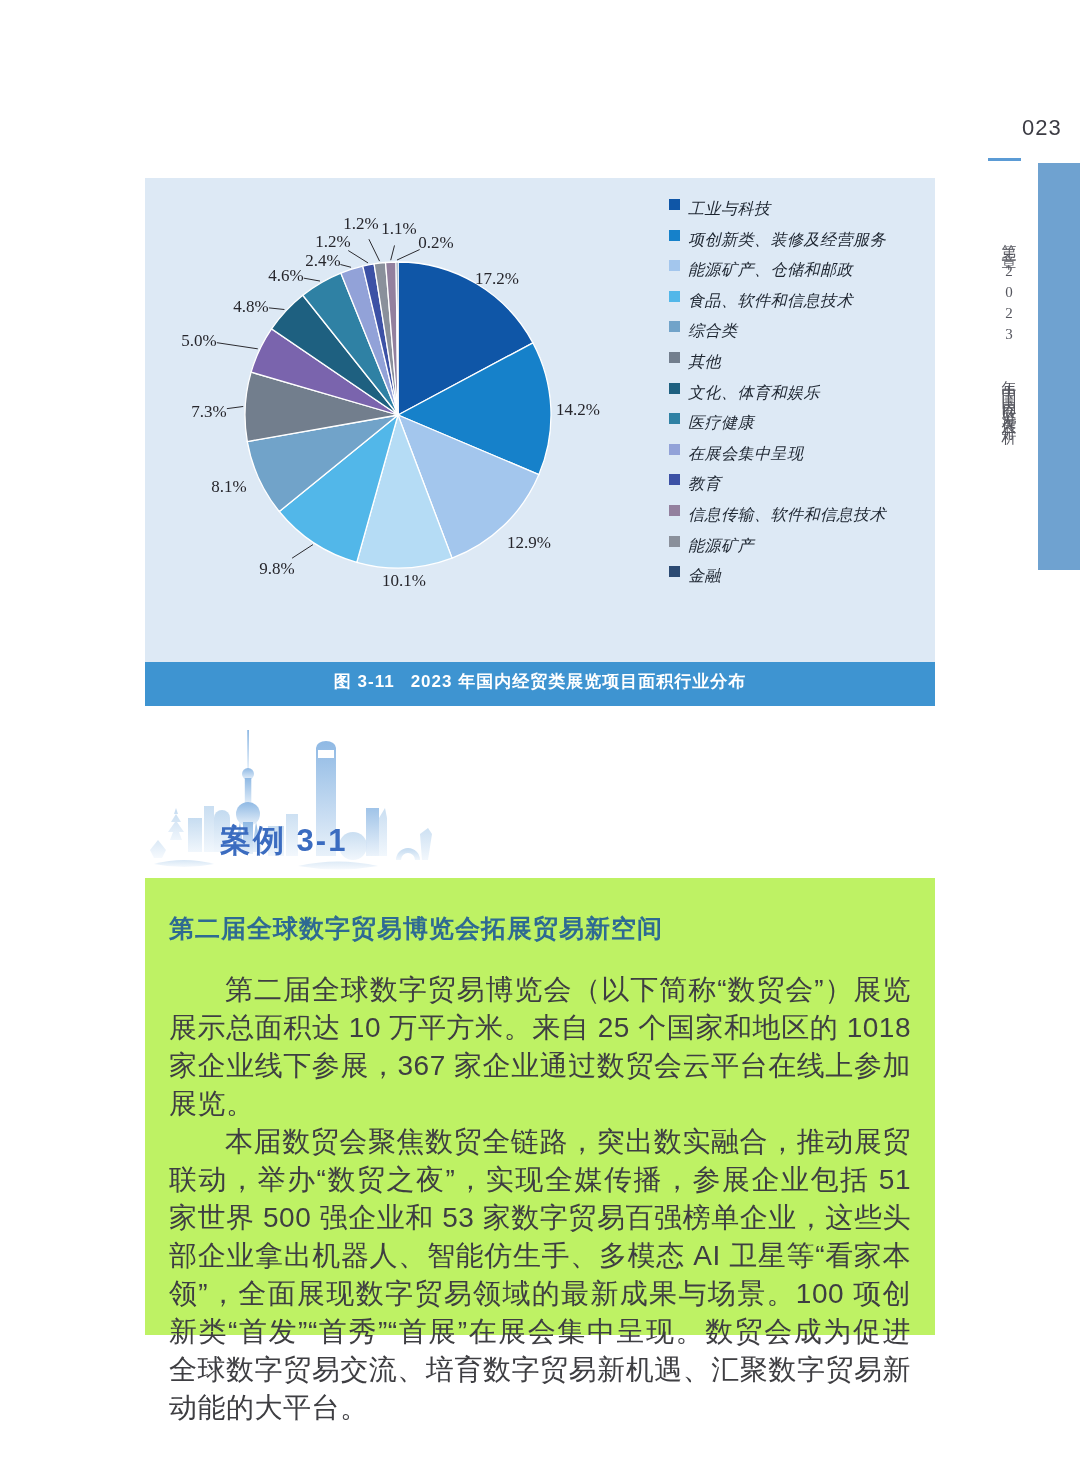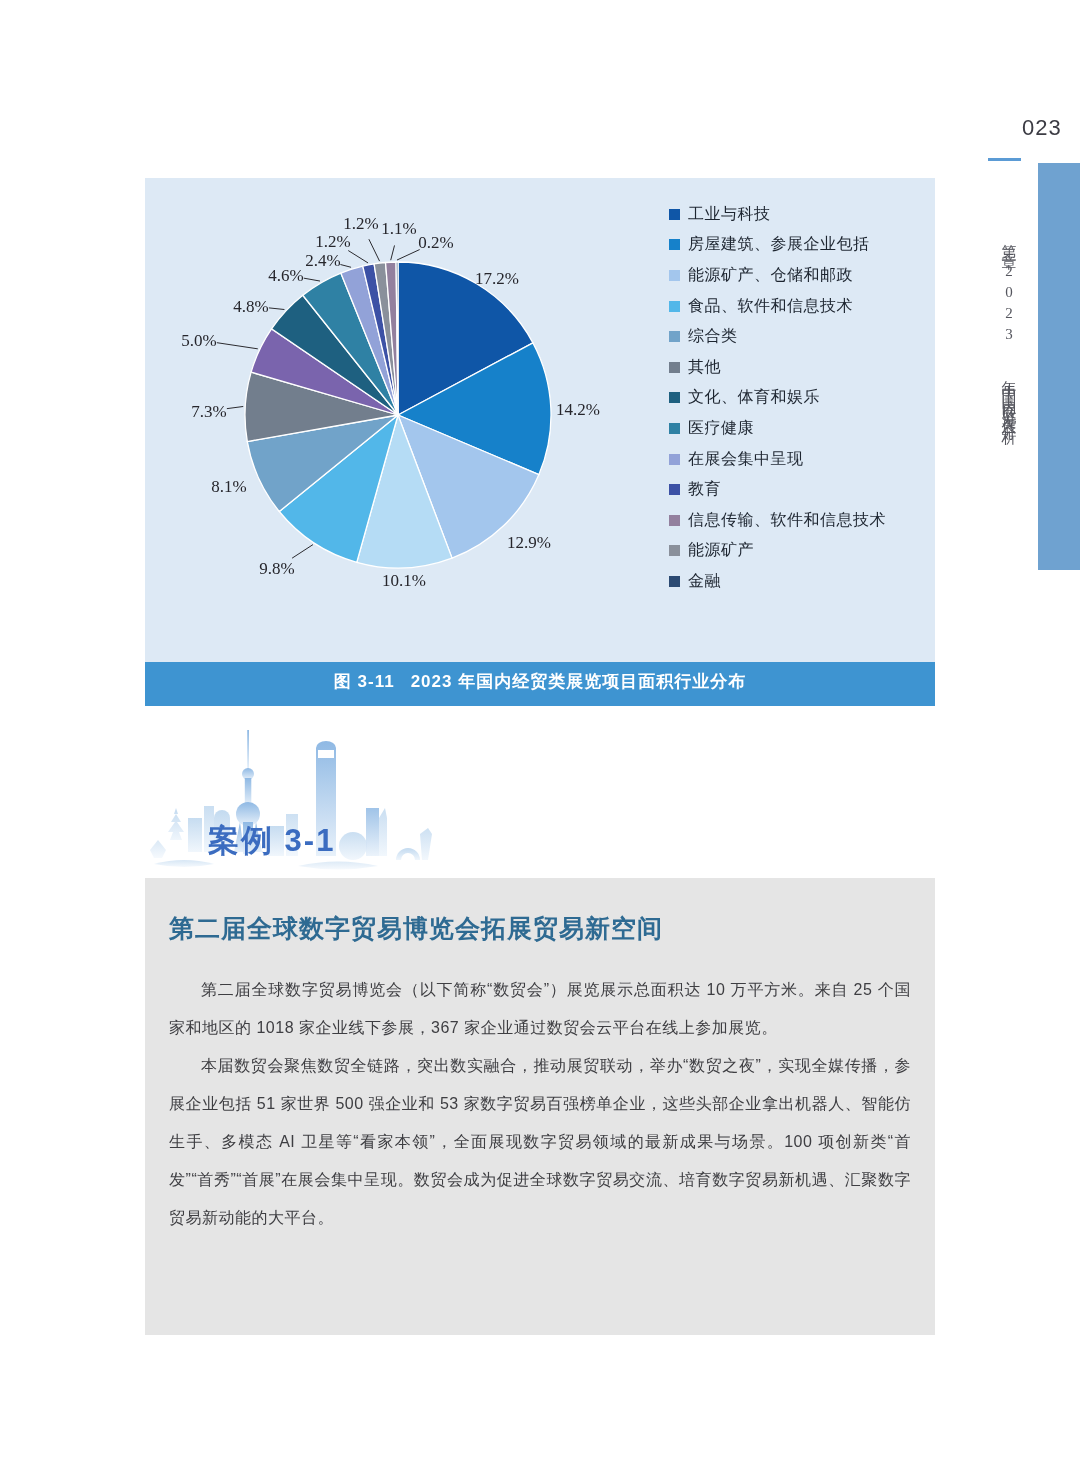--- a/index.html
+++ b/index.html
@@ -35,44 +35,44 @@
     letter-spacing:1px;
   }
   .chart-caption .cap-label{margin-right:16px;}
   #pie-svg{position:absolute;left:0;top:0;}
   .pie-label{
     font-family:"Liberation Serif","DejaVu Serif",serif;font-size:17px;fill:#26262c;
   }
   .legend{
     position:absolute;left:524px;top:21px;width:260px;
   }
-  .legend-row{display:flex;align-items:center;height:30.6px;}
+  .legend-row{display:flex;height:30.6px;font-style:italic;}
   .legend-swatch{width:11px;height:11px;flex:0 0 11px;margin-right:8px;}
   .legend-label{
     font-family:"Liberation Serif","DejaVu Serif",serif;font-size:16px;color:#1d2530;
     white-space:nowrap;letter-spacing:0.5px;
   }
   
   .case-badge{position:absolute;left:148px;top:722px;width:290px;height:150px;}
   .case-badge svg{position:absolute;left:0;top:0;}
   .case-badge-label{
-    position:absolute;left:60px;top:98px;font-size:31px;font-weight:bold;color:#3b6cc0;
+    position:absolute;left:72px;top:98px;font-size:31px;font-weight:bold;color:#3b6cc0;
     letter-spacing:2px;font-family:"Liberation Sans","DejaVu Sans",sans-serif;
   }
   
   .case-box{
-    position:absolute;left:145px;top:878px;width:790px;height:457px;background:#e5e5e5;
+    position:absolute;left:145px;top:878px;width:790px;height:457px;background:#bef264;
     box-sizing:border-box;padding:34px 24px 4px 24px;
   }
   .case-title{
     font-family:"Liberation Serif","DejaVu Serif",serif;
     font-size:25px;font-weight:bold;color:#2e6a92;margin:0 0 26px 0;letter-spacing:1px;
   }
   .case-para{
-    font-size:16px;color:#3e3e42;line-height:38px;text-align:justify;
+    font-size:28px;color:#3e3e42;line-height:38px;text-align:justify;
     text-indent:2em;margin:0;letter-spacing:0.5px;
   }
 </style>
 </head>
 <body>
 
 <div class="page">
 
   <div class="page-number">023</div>
   <div class="page-number-rule"></div>
@@ -122,21 +122,21 @@
         <line x1="252.02708558695497" y1="82.00305345735069" x2="274.65921342061915" y2="71.5484232768921" stroke="#2b2b30" stroke-width="1"></line>
         <text x="291" y="70" text-anchor="middle" class="pie-label">0.2%</text>
       </svg>
     <div class="legend" id="legend">
         <div class="legend-row">
           <span class="legend-swatch" style="background: rgb(15, 86, 167);"></span>
           <span class="legend-label">工业与科技</span>
         </div>
         <div class="legend-row">
           <span class="legend-swatch" style="background: rgb(22, 129, 202);"></span>
-          <span class="legend-label">房屋建筑、参展企业包括</span>
+          <span class="legend-label">项创新类、装修及经营服务</span>
         </div>
         <div class="legend-row">
           <span class="legend-swatch" style="background: rgb(163, 198, 237);"></span>
           <span class="legend-label">能源矿产、仓储和邮政</span>
         </div>
         <div class="legend-row">
           <span class="legend-swatch" style="background: rgb(82, 183, 233);"></span>
           <span class="legend-label">食品、软件和信息技术</span>
         </div>
         <div class="legend-row">

